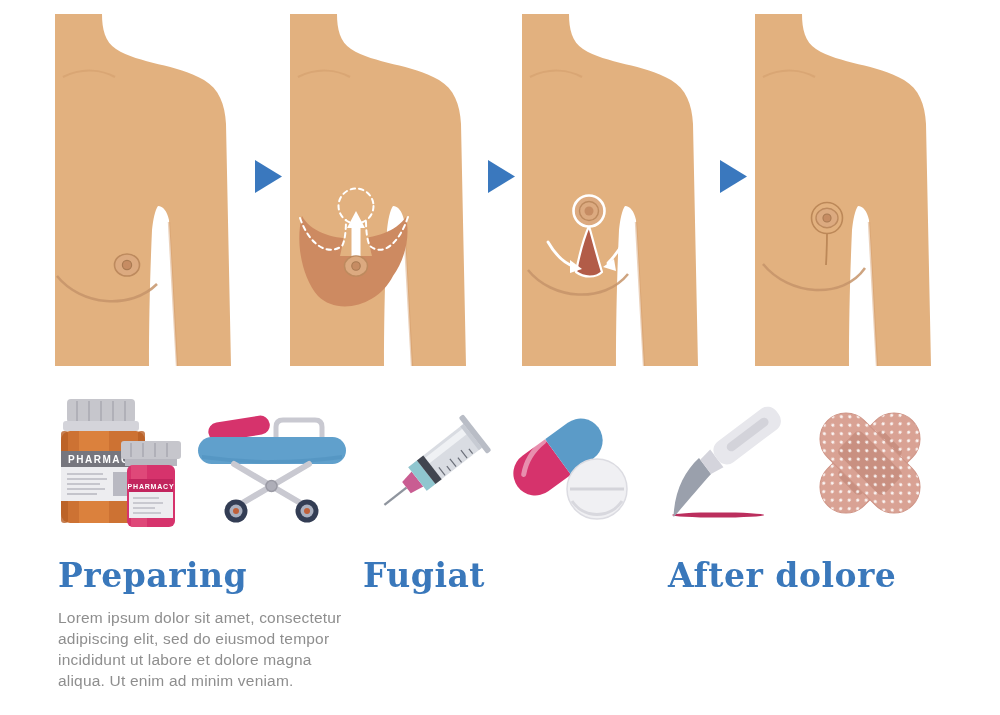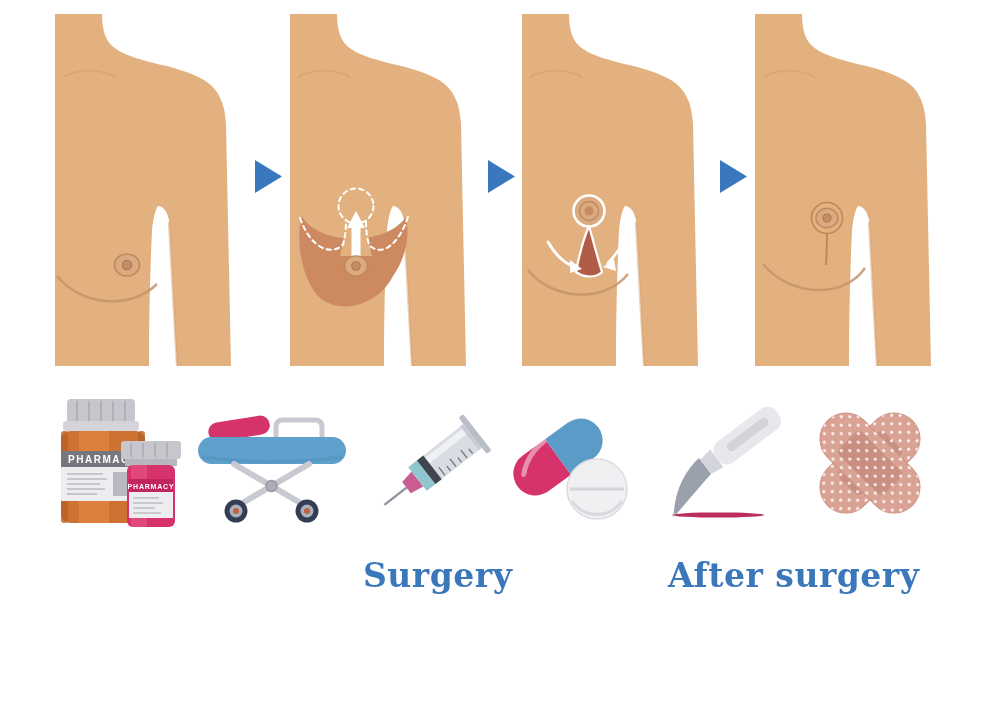--- a/index.html
+++ b/index.html
@@ -253,22 +253,26 @@
         <rect x="14" y="44" width="120" height="52" rx="26" fill="url(#bdots)"></rect>
       </g>
       <g transform="rotate(45 74 70)">
         <rect x="14" y="44" width="120" height="52" rx="26" fill="#d9a294" stroke="#cf9486" stroke-width="1"></rect>
         <rect x="42" y="54" width="64" height="32" rx="5" fill="#c99081"></rect>
         <rect x="14" y="44" width="120" height="52" rx="26" fill="url(#bdots)"></rect>
       </g>
     </svg>
   </figure>
 
+  <section class="text-col" id="col-prep">
+    <h2>Preparing</h2>
+    <p>Lorem ipsum dolor sit amet, consectetur adipiscing elit, sed do eiusmod tempor incididunt ut labore et dolore magna aliqua. Ut enim ad minim veniam.</p>
+  </section>
 
   <section class="text-col" id="col-surg">
-    <h2>Surgery</h2>
+    <h2>Fugiat</h2>
   </section>
 
   <section class="text-col" id="col-after">
-    <h2>After surgery</h2>
+    <h2>After dolore</h2>
   </section>
 
 </div>
 
 </body></html>

